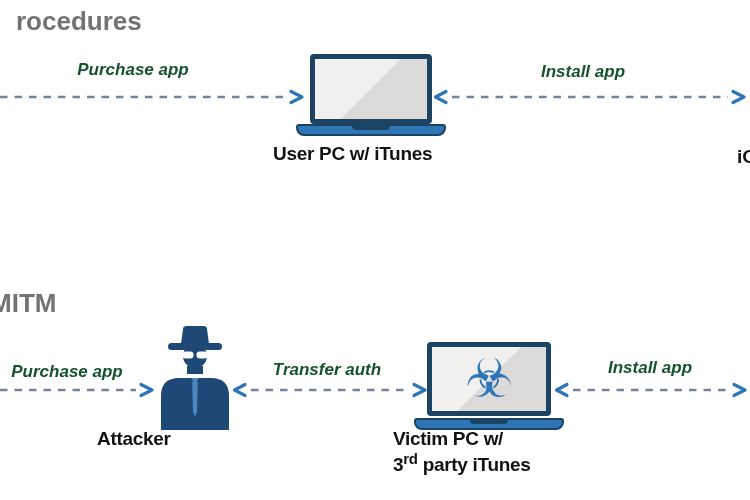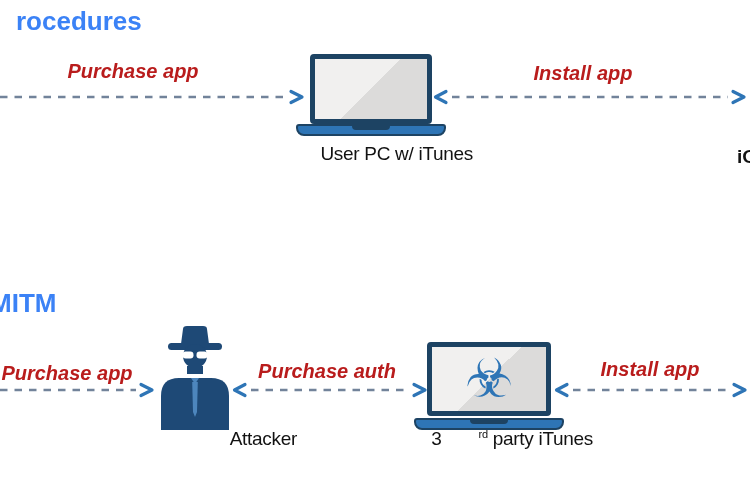--- a/index.html
+++ b/index.html
@@ -6,31 +6,31 @@
   body {
     width: 750px; height: 500px;
     position: relative; overflow: hidden;
     background: #ffffff;
     font-family: "Liberation Sans", sans-serif;
   }
   .abs { position: absolute; }
 
   .section-title {
     position: absolute;
-    font-size: 26px; font-weight: bold; color: #3b82f6;
+    font-size: 26px; font-weight: bold; color: #737373;
     white-space: nowrap;
   }
   .arrow-label {
     position: absolute; width: 200px; text-align: center;
-    font-size: 20px; font-style: italic; font-weight: bold;
-    color: #b91c1c; white-space: nowrap;
+    font-size: 17px; font-style: italic; font-weight: bold;
+    color: #14532d; white-space: nowrap;
   }
   .node-label {
-    position: absolute; width: 200px; text-align: right;
-    font-size: 19px; font-weight: normal; color: #121212;
+    position: absolute; width: 200px; text-align: left;
+    font-size: 19px; font-weight: bold; color: #121212;
     letter-spacing: -0.3px; white-space: nowrap; line-height: 26px;
   }
   .partial-label {
     position: absolute; overflow: hidden; white-space: nowrap;
     font-size: 19px; font-weight: bold; color: #121212;
   }
 
   .arrow { position: absolute; height: 16px; }
   .dash { stroke: #72839a; stroke-width: 2.6; fill: none; stroke-dasharray: 7.5 7; }
   .chev { stroke: #2e75b6; stroke-width: 3.2; fill: none; stroke-linecap: round; stroke-linejoin: round; }
@@ -50,21 +50,21 @@
   .laptop .notch {
     position: absolute; left: 50%; transform: translateX(-50%);
     top: -1px; width: 38px; height: 5px;
     background: #1d4363; border-radius: 0 0 4px 4px;
   }
   .biohazard {
     font-family: "DejaVu Sans", sans-serif;
     font-size: 54px; line-height: 1; color: #2e75b6;
     font-weight: bold;
   }
-  sup.ord { font-size: 11px; line-height: 0; margin-left: 37px; }
+  sup.ord { font-size: 15px; line-height: 0; }
 </style>
 </head>
 <body>
 
 <div class="section-title" style="left:16px; top:6px;">rocedures</div>
 
 <svg class="arrow" style="left:0; top:89px;" width="306" height="16">
   <line class="dash" x1="0" y1="8" x2="286" y2="8"></line>
   <path class="chev" d="M291 2.5 L302 8 L291 13.5"></path>
 </svg>
@@ -112,31 +112,32 @@
     <polygon points="36.2,58 41.8,58 41,88 39,93 37,88"></polygon>
   </g>
 </svg>
 <div class="node-label" style="left:97px; top:426px;">Attacker</div>
 
 <svg class="arrow" style="left:231px; top:382px;" width="198" height="16">
   <path class="chev" d="M14 2.5 L3.5 8 L14 13.5"></path>
   <line class="dash" x1="20" y1="8" x2="178" y2="8"></line>
   <path class="chev" d="M183 2.5 L194 8 L183 13.5"></path>
 </svg>
-<div class="arrow-label" style="left:227px; top:360px;">Purchase auth</div>
+<div class="arrow-label" style="left:227px; top:360px;">Transfer auth</div>
 
 <div class="laptop" style="left:414px; top:336px; width:150px; height:94px;">
   <div class="screen" style="left:13px; top:6px; width:114px; height:64px;">
     <span class="biohazard">☣</span>
   </div>
   <div class="base" style="left:0; top:82px; width:146px; height:8px;">
     <div class="notch"></div>
   </div>
 </div>
 <div class="node-label" style="left:393px; top:426px;">
+  <div>Victim PC w/</div>
   <div><span>3</span><sup class="ord">rd</sup><span> party iTunes</span></div>
 </div>
 
 <svg class="arrow" style="left:553px; top:382px;" width="197" height="16">
   <path class="chev" d="M14 2.5 L3.5 8 L14 13.5"></path>
   <line class="dash" x1="20" y1="8" x2="176" y2="8"></line>
   <path class="chev" d="M181 2.5 L192 8 L181 13.5"></path>
 </svg>
 <div class="arrow-label" style="left:550px; top:358px;">Install app</div>
 

